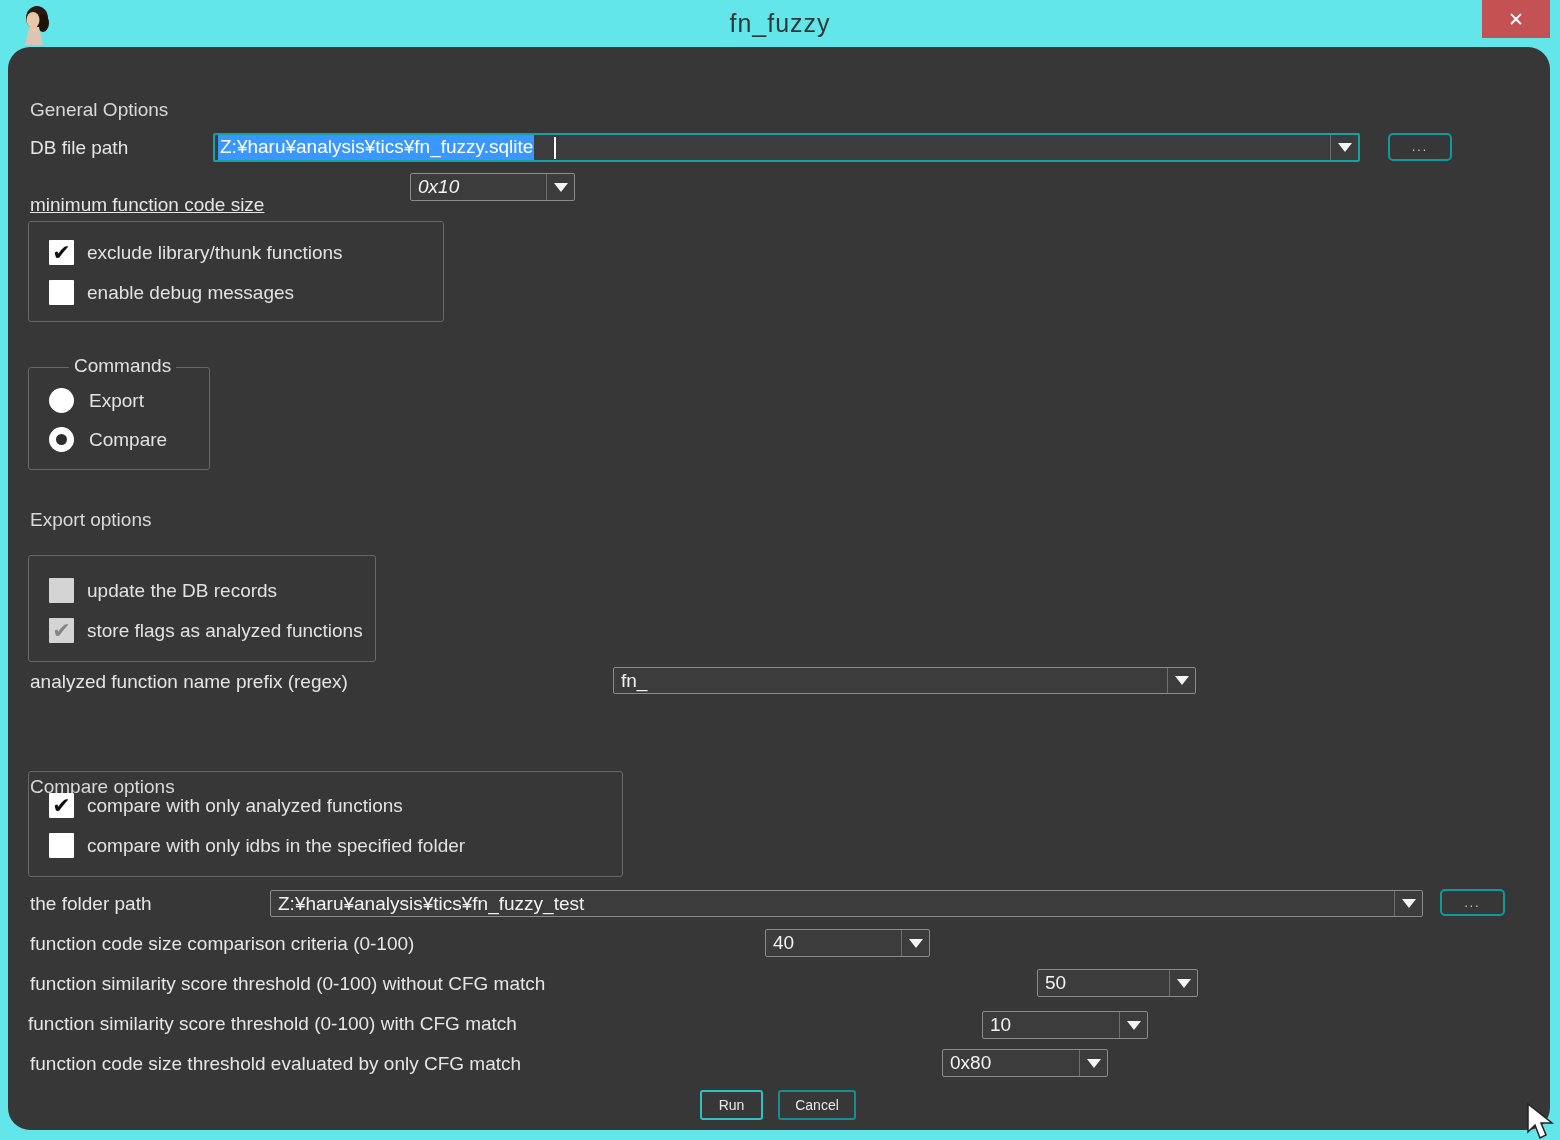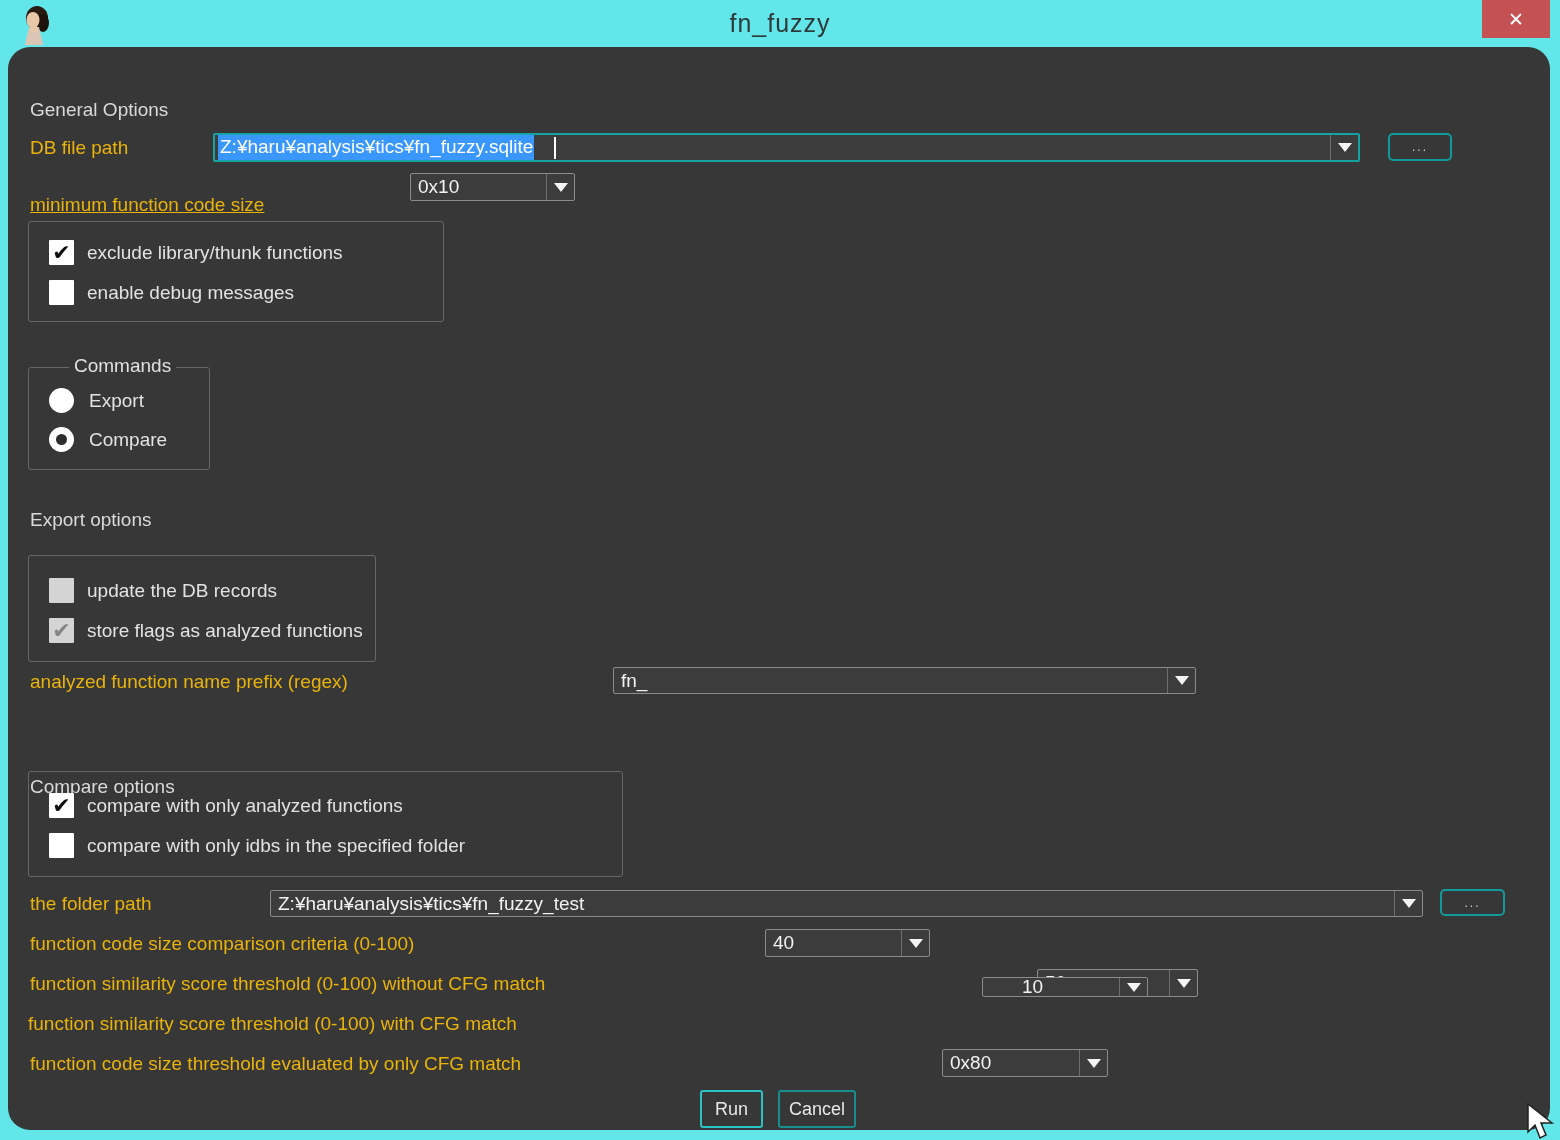--- a/index.html
+++ b/index.html
@@ -21,21 +21,21 @@
     position:absolute; top:0; right:10px; width:68px; height:38px;
     background:#c45153; color:#ffffff; font-size:19px;
     display:flex; align-items:center; justify-content:center; cursor:default;
   }
   
   .content {
     position:absolute; left:8px; top:47px; width:1542px; height:1083px;
     background:#373737; color:#e2e2e2; font-size:19px;border-radius:22px;
   }
   .abs { position:absolute; }
-  .lbl { white-space:nowrap; color:#eab308; }
+  .lbl { white-space:nowrap; color:#e5e5e5; }
   .heading { color:#d9d9d9; }
   
   .groupbox { position:absolute; border:1px solid #676767; border-radius:3px; }
   .groupbox .gtitle {
     position:absolute; top:-13px; background:#373737; padding:0 5px; color:#e0e0e0;
     white-space:nowrap;
   }
   
   .cb-row { position:absolute; display:flex; align-items:center; }
   .cb-box {
@@ -71,22 +71,22 @@
   .sel-text { background:#3a97fd; color:#ffffff; padding:1px 1px 2px 2px; white-space:nowrap; }
   .caret { width:2px; height:22px; background:#ffffff; margin-left:1px; }
   
   .browse-btn {
     position:absolute; border:2px solid #0f9b9b; border-radius:5px; background:transparent;
     color:#cfcfcf; font-size:12px; letter-spacing:2px;
     display:flex; align-items:center; justify-content:center; cursor:default;
   }
   
   .dlg-btn {
-    position:absolute; height:38px; background:transparent; border-radius:3px;
-    color:#e8e8e8; font-size:18px; display:flex; align-items:center; justify-content:center;
+    position:absolute; height:30px; background:transparent; border-radius:3px;
+    color:#e8e8e8; font-size:14px; display:flex; align-items:center; justify-content:center;
     cursor:default; white-space:nowrap;
   }
   .run { border:2px solid #2cc2c2; }
   .cancel { border:2px solid #178d8d; }
   .cursor-svg { position:absolute; left:1526px; top:1102px; width:34px; height:38px; }
 </style>
 </head>
 <body>
 
 <div class="titlebar">
@@ -113,21 +113,21 @@
       <span class="sel-text">Z:¥haru¥analysis¥tics¥fn_fuzzy.sqlite</span>
       <span class="caret"></span>
     </div>
     <div class="arrow-box">
         <div class="tri"></div>
       </div>
   </div>
   <div class="browse-btn" style="left:1380px; top:86px; width:64px; height:28px;">...</div>
 
   <div class="abs lbl" style="left:22px; top:147px;text-decoration:underline;">minimum function code size</div>
-  <div class="combo" style="left:402px; top:126px; width:165px; height:28px;">
+  <div class="combo" style="left:402px; top:126px; width:165px; height:28px;font-style:italic;">
     <div class="val">0x10</div>
     <div class="arrow-box">
         <div class="tri"></div>
       </div>
   </div>
 
   <div class="groupbox" style="left:20px; top:174px; width:416px; height:101px;">
     <div class="cb-row" style="left:20px; top:18px;">
       <div class="cb-box">✔</div>
       <span class="cb-label">exclude library/thunk functions</span>
@@ -205,21 +205,21 @@
 
   <div class="abs lbl" style="left:22px; top:926px;">function similarity score threshold (0-100) without CFG match</div>
   <div class="combo" style="left:1029px; top:922px; width:161px; height:28px;">
     <div class="val">50</div>
     <div class="arrow-box">
         <div class="tri"></div>
       </div>
   </div>
 
   <div class="abs lbl" style="left:20px; top:966px;">function similarity score threshold (0-100) with CFG match</div>
-  <div class="combo" style="left:974px; top:930px; width:166px; height:20px;padding-left:32px;">
+  <div class="combo" style="left:974px; top:964px; width:166px; height:28px;">
     <div class="val">10</div>
     <div class="arrow-box">
         <div class="tri"></div>
       </div>
   </div>
 
   <div class="abs lbl" style="left:22px; top:1006px;">function code size threshold evaluated by only CFG match</div>
   <div class="combo" style="left:934px; top:1002px; width:166px; height:28px;">
     <div class="val">0x80</div>
     <div class="arrow-box">

